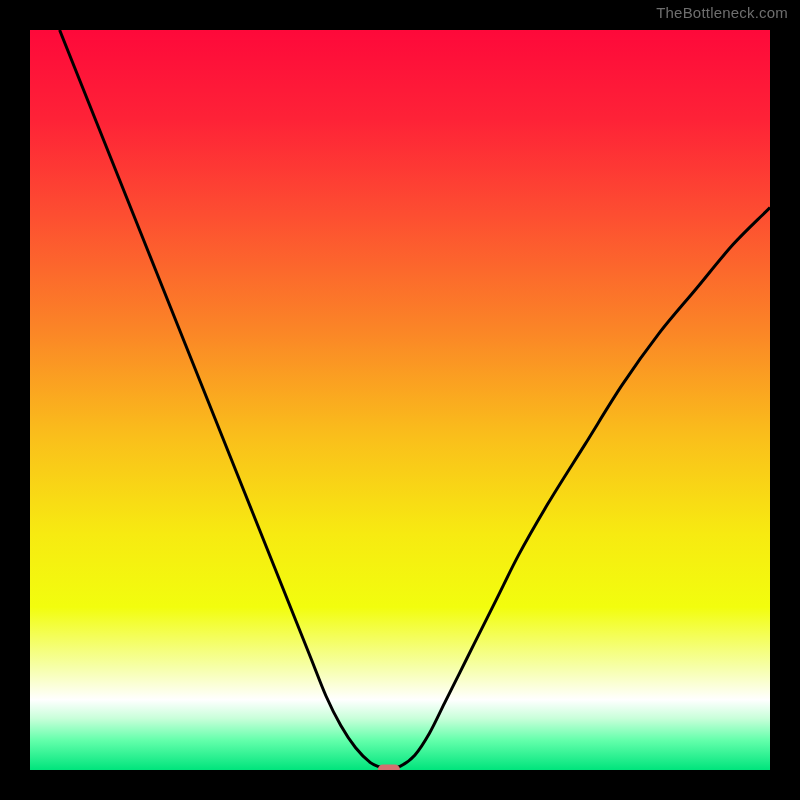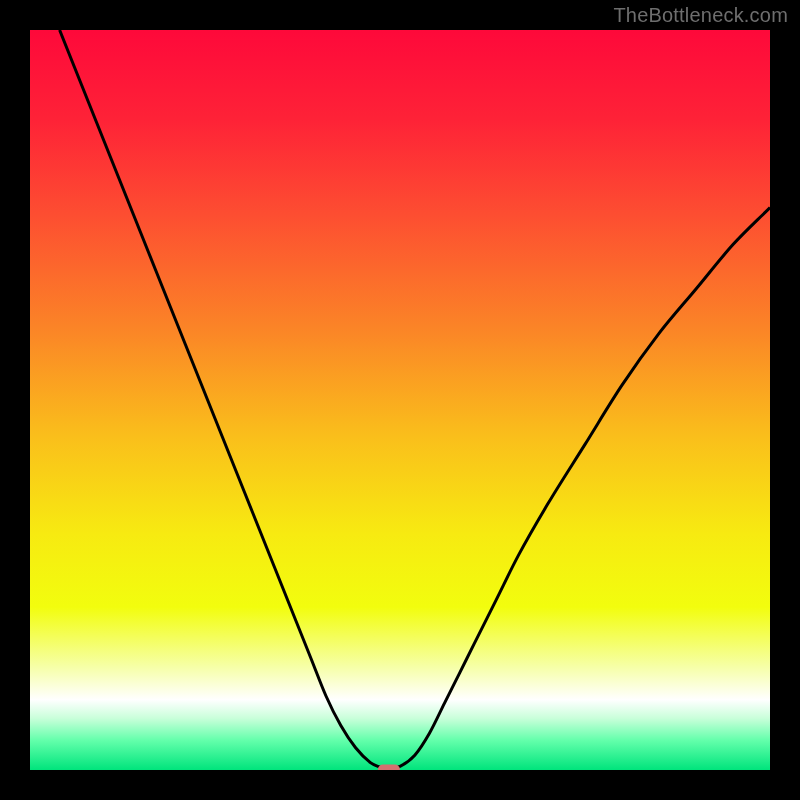--- a/index.html
+++ b/index.html
@@ -22,21 +22,21 @@
     left: 30px;
     top: 30px;
     width: 740px;
     height: 740px;
   }
   .watermark {
     position: absolute;
     top: 4px;
     right: 12px;
     color: #6e6e6e;
-    font-size: 20px;
+    font-size: 15px;
     font-weight: 500;
     letter-spacing: 0.2px;
     user-select: none;
   }
 </style>
 </head>
 <body>
 
 <div class="frame">
   <div class="watermark">TheBottleneck.com</div>

